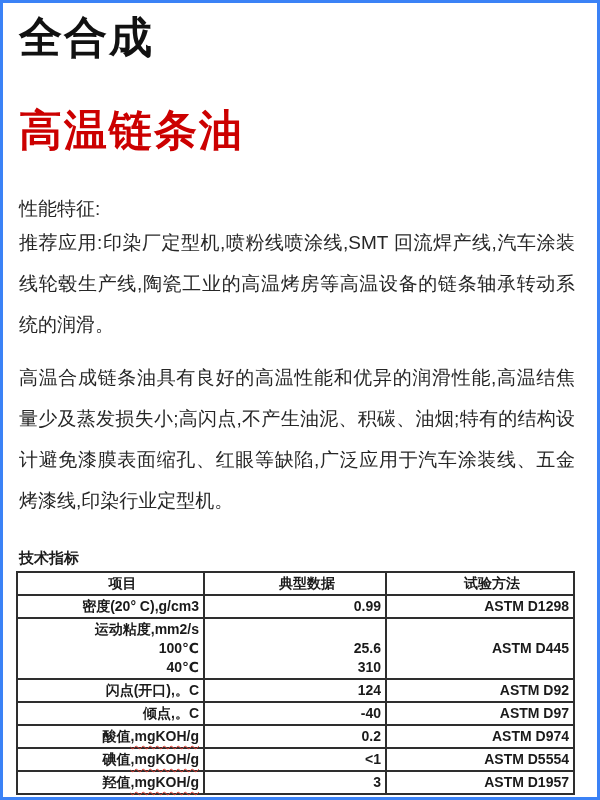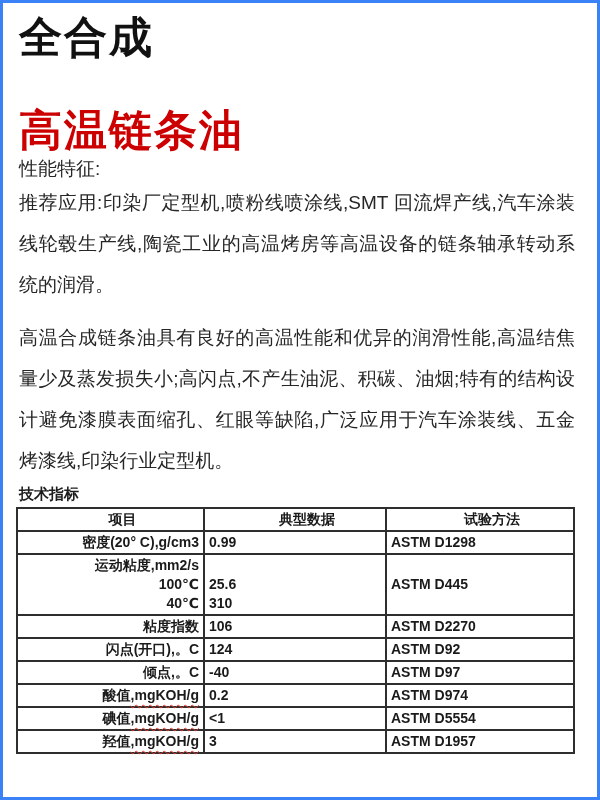--- a/index.html
+++ b/index.html
@@ -20,52 +20,53 @@
 
   .title-black {
     font-size: 43px; font-weight: bold; color: #111111;
     line-height: 1.15; margin-top: 4px; letter-spacing: 2px;
   }
   .title-red {
     font-size: 43px; font-weight: bold; color: #cc0000;
     line-height: 1.15; margin-top: 44px; letter-spacing: 2px;
   }
   .section-heading {
+    margin-top: 40px;
     font-size: 19px; color: #262626;
   }
   .body-par {
     margin-top: 12px;
     font-size: 19px; line-height: 41px;
     color: #262626;
     text-align: justify;
   }
   .body-par.second { margin-top: 0; }
 
   .specs-caption {
-    margin-top: 4px;
+    margin-top: 28px;
     font-size: 15px; font-weight: bold; color: #1c1c1c;
   }
   table.specs {
     border-collapse: collapse;
     width: 557px;
     margin-left: -3px;
     margin-top: 3px;
     table-layout: fixed;
   }
   table.specs th, table.specs td {
     border: 2px solid #2e2e2e;
     font-size: 14px; font-weight: bold; color: #1a1a1a;
     padding: 1px 4px;
     height: 21px;
     line-height: 19px;
     vertical-align: middle;
   }
   table.specs th { text-align: center; padding-left: 28px; }
   td.c-item { text-align: right; padding-left: 6px; }
-  td.c-val, td.c-met { text-align: left; }
+  td.c-val, td.c-met { text-align: right; }
   .pre { white-space: pre-line; }
   .wavy {
     text-decoration: underline;
     text-decoration-style: wavy;
     text-decoration-color: #e03a2f;
     text-decoration-thickness: 1px;
     text-underline-offset: 4px;
     text-decoration-skip-ink: none;
   }
 </style>
@@ -106,25 +107,20 @@
       <tr>
         <td class="c-item"><span class="pre">运动粘度,mm2/s
 100℃
 40℃</span><span class="wavy"></span></td>
         <td class="c-val"><span class="pre">
 25.6
 310</span></td>
         <td class="c-met"><span>ASTM D445</span></td>
       </tr>
 
-      <tr>
-        <td class="c-item"><span class="pre">粘度指数</span><span class="wavy"></span></td>
-        <td class="c-val"><span class="pre">106</span></td>
-        <td class="c-met"><span>ASTM D2270</span></td>
-      </tr>
 
       <tr>
         <td class="c-item"><span class="pre">闪点(开口),。C</span><span class="wavy"></span></td>
         <td class="c-val"><span class="pre">124</span></td>
         <td class="c-met"><span>ASTM D92</span></td>
       </tr>
 
       <tr>
         <td class="c-item"><span class="pre">倾点,。C</span><span class="wavy"></span></td>
         <td class="c-val"><span class="pre">-40</span></td>

